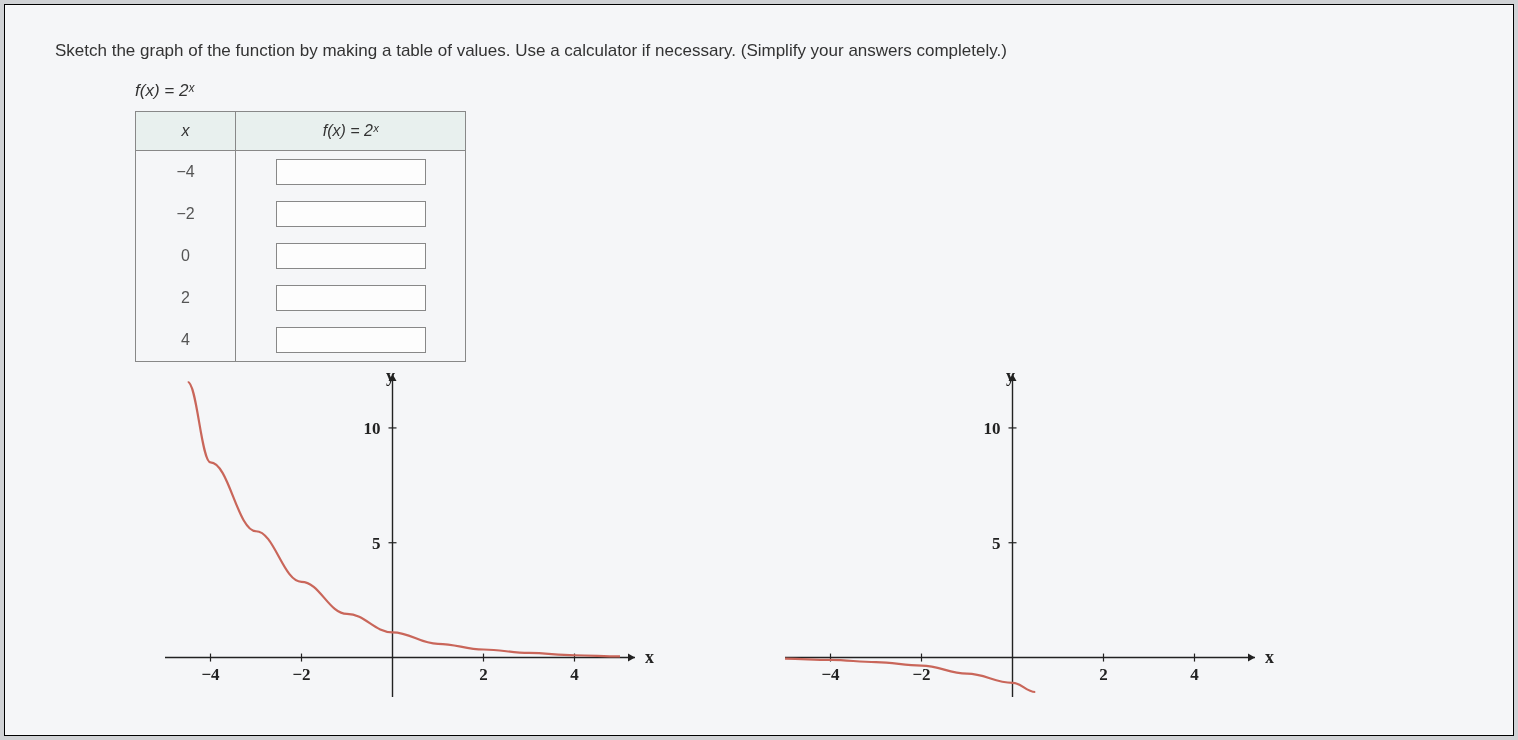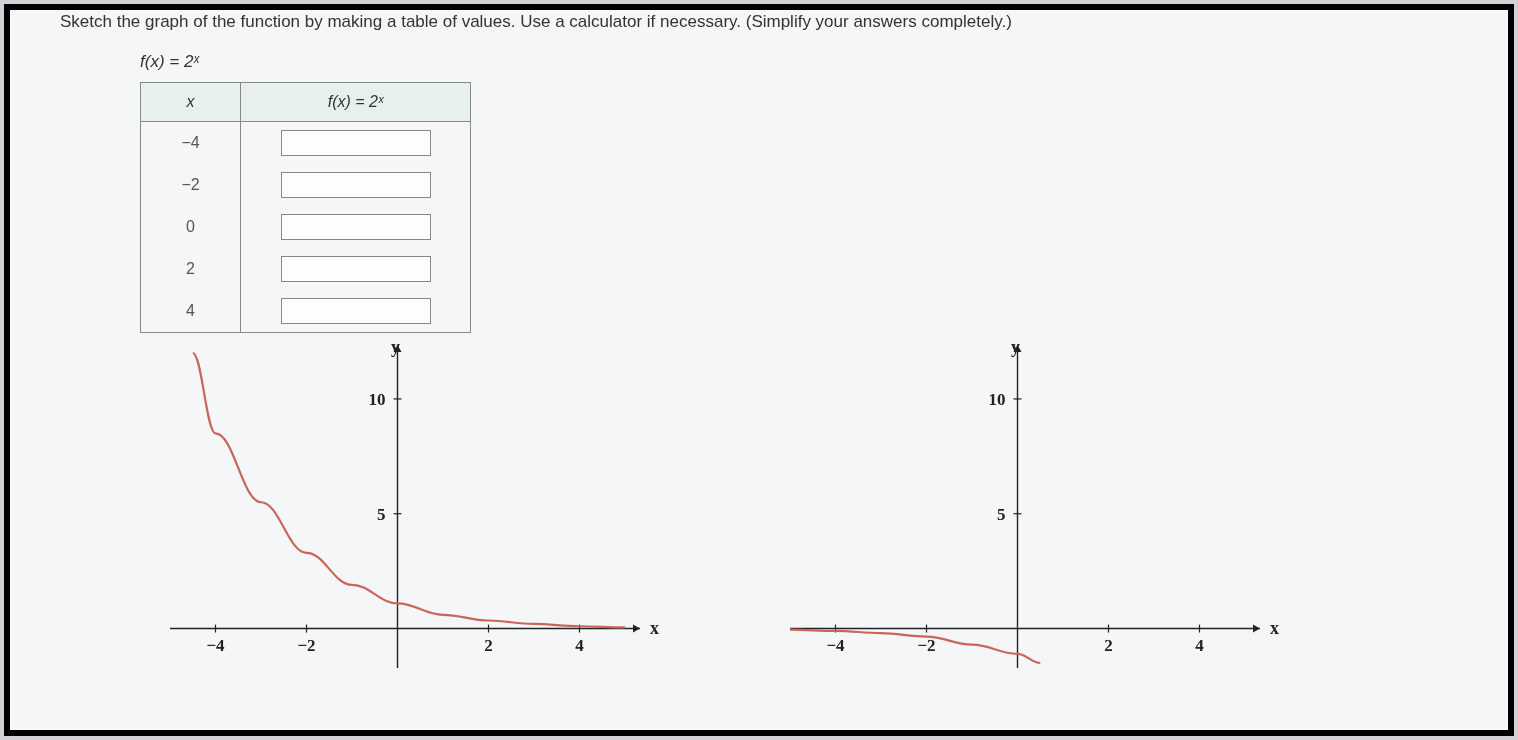--- a/index.html
+++ b/index.html
@@ -6,23 +6,23 @@
     body {
       font-family: Arial, Helvetica, sans-serif;
       background: #d0d2d5;
       width: 1518px;
       height: 740px;
       position: relative;
       overflow: hidden;
     }
     .content-box {
       background: #f5f6f8;
-      border: 6px solid #000000;
+      border: 1px solid #000000;
       margin: 4px;
-      padding: 2px 50px;
+      padding: 36px 50px;
       height: 732px;
       position: relative;
       box-shadow: inset 0 0 0 1px rgba(255,255,255,0.3);
     }
     .question-text {
       font-size: 17px;
       color: #333;
       margin-bottom: 20px;
     }
     .function-def {

